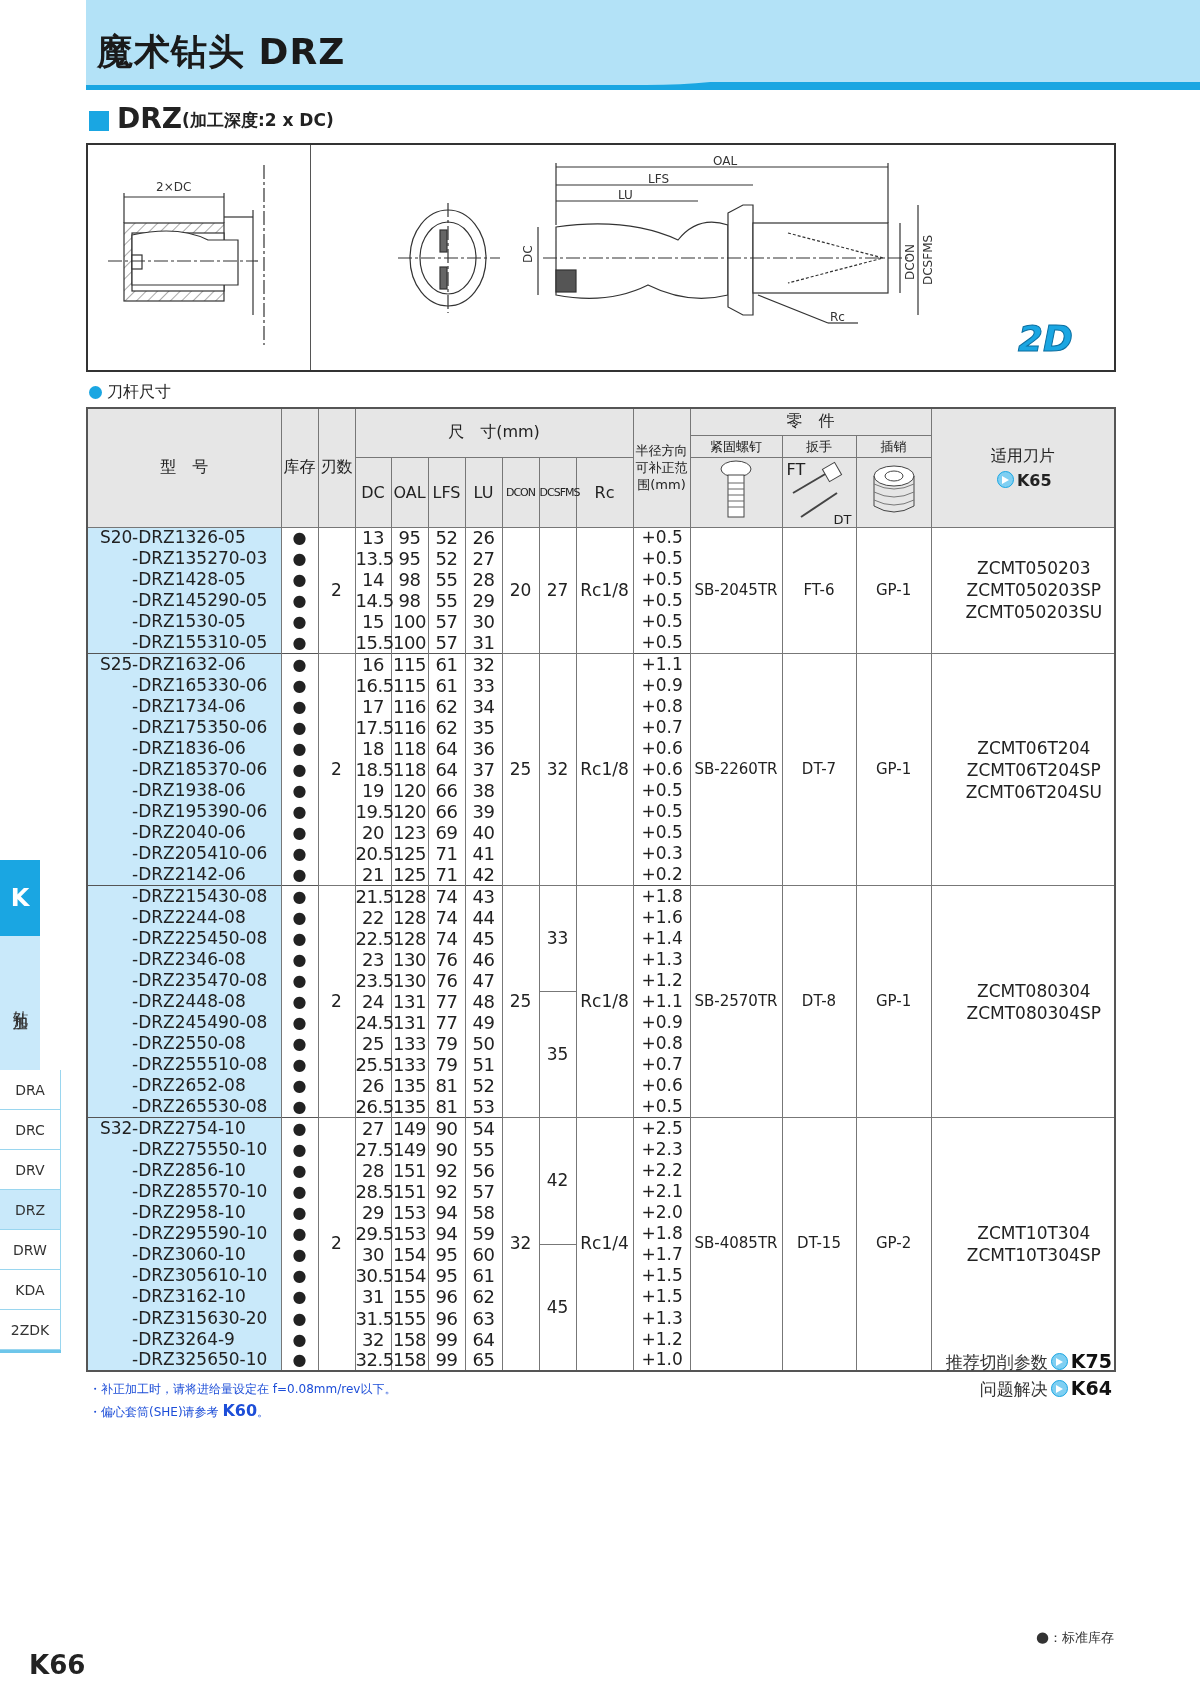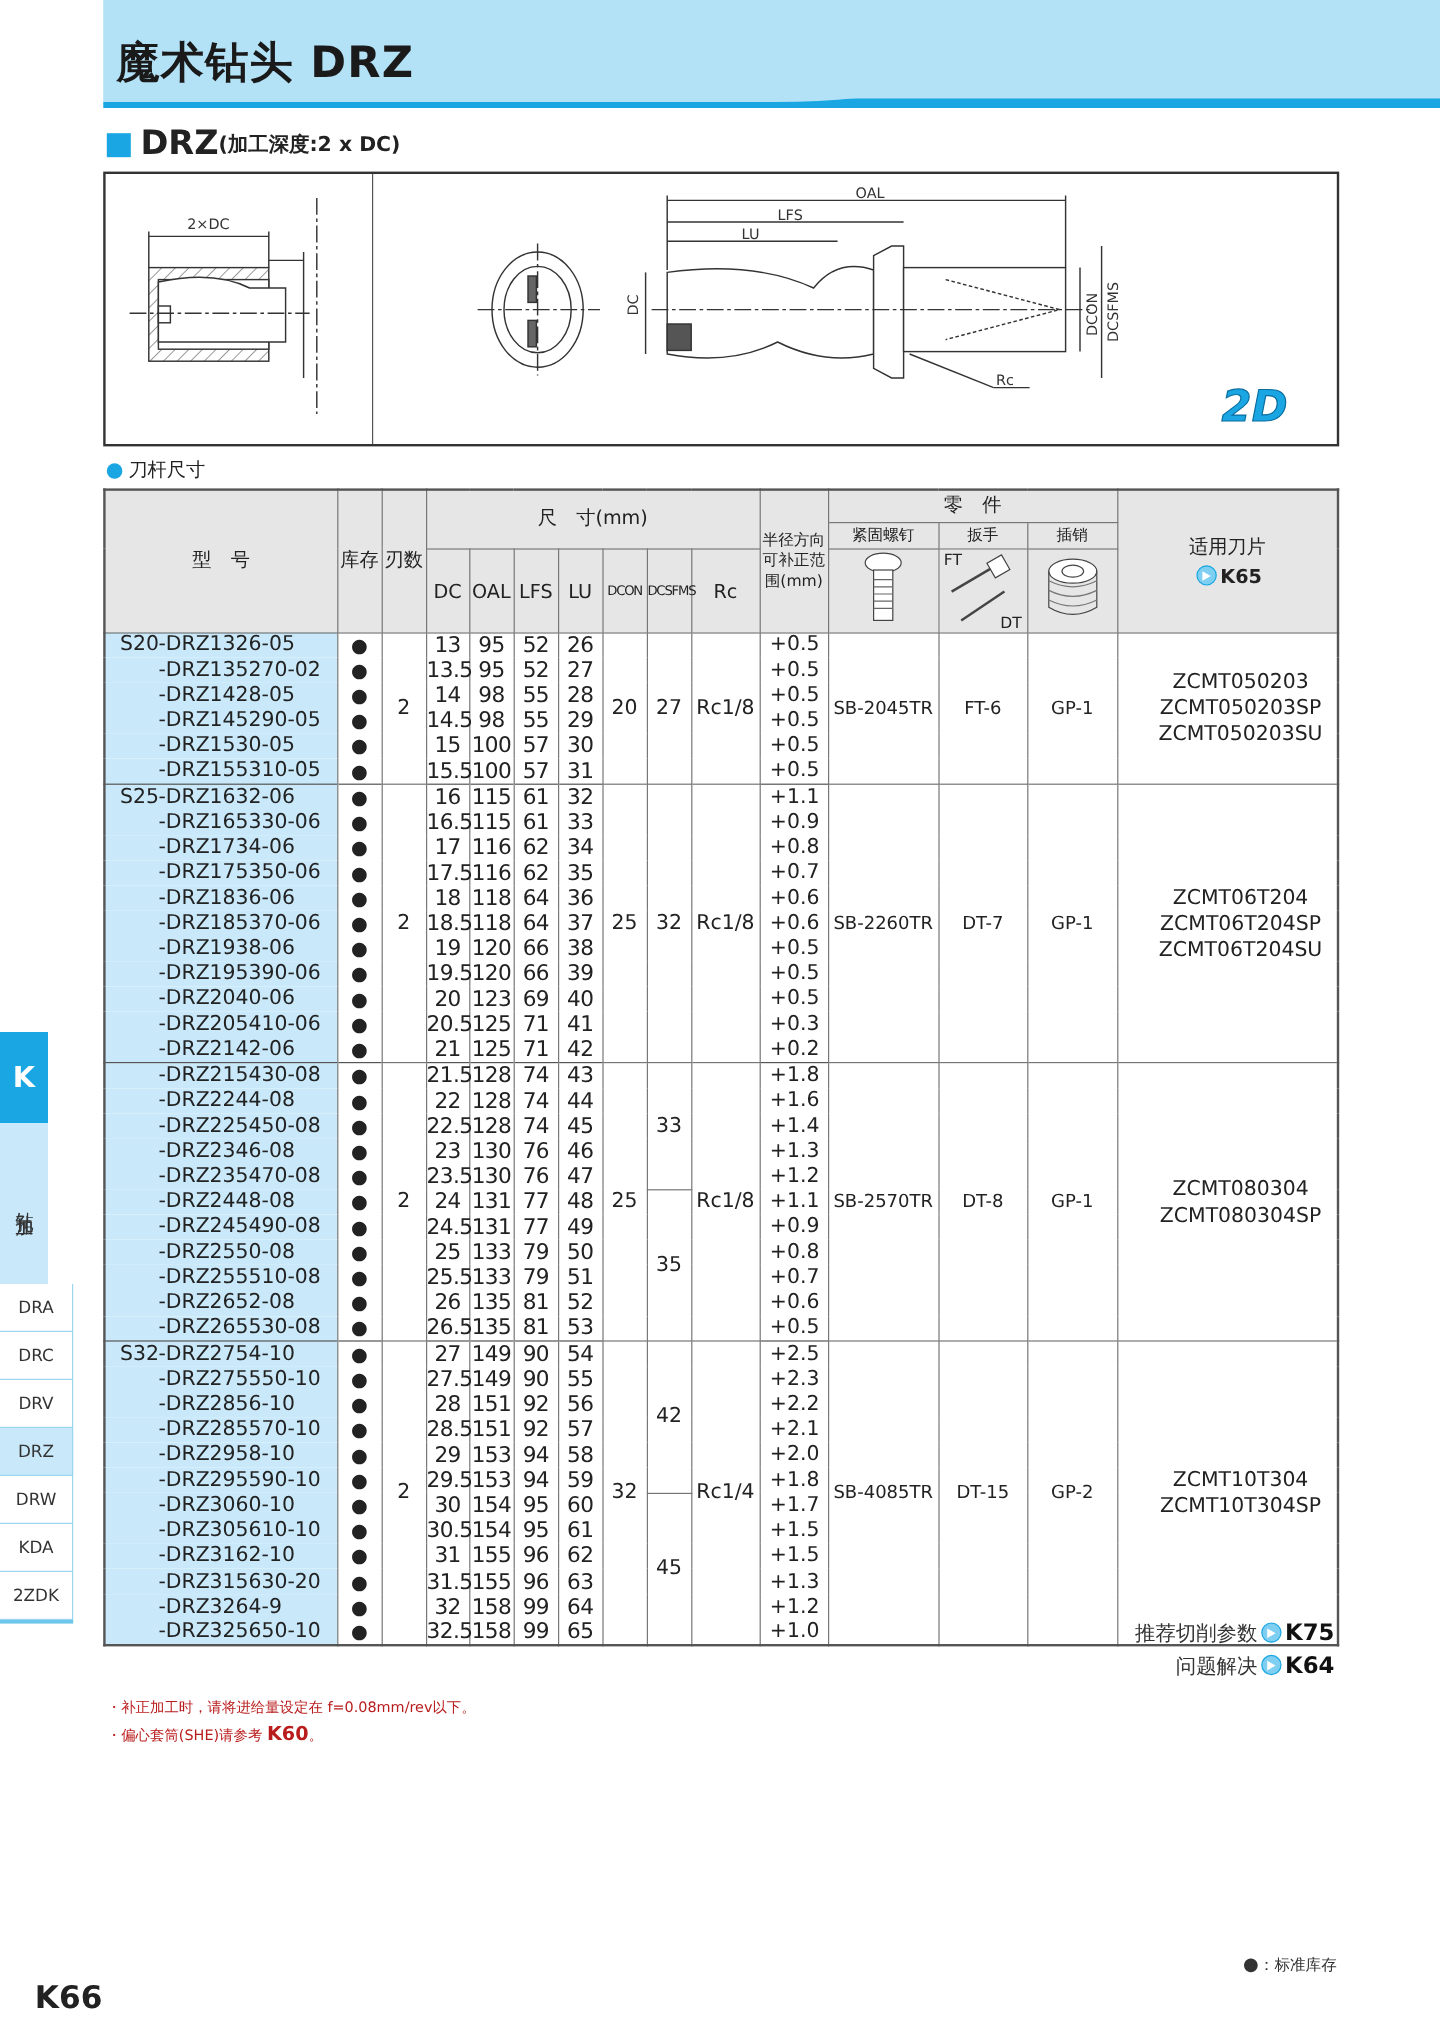--- a/index.html
+++ b/index.html
@@ -29,21 +29,21 @@
   td.stock { border-top: none !important; border-bottom: none !important; font-size: 16px !important; }
   td.dim { border-top: none !important; border-bottom: none !important; font-size: 18px !important; letter-spacing: -0.5px; }
   td.off { border-top: none !important; border-bottom: none !important; text-align: left !important; padding-left: 8px !important; font-size: 17px !important; }
   tr.grp-start td { border-top: 1.5px solid #555 !important; }
   td.ins { text-align: center; padding-left: 22px !important; line-height: 22px !important; font-size: 17px !important; }
   .side-tab-k { position: absolute; left: 0; top: 860px; width: 40px; height: 76px; background: #1aa6e2; color: #fff; font-size: 24px; font-weight: bold; display: flex; align-items: center; justify-content: center; }
   .side-tab-cat { position: absolute; left: 0; top: 936px; width: 40px; height: 134px; background: #c9e9fa; font-size: 15px; color: #333; writing-mode: vertical-rl; display: flex; align-items: center; justify-content: center; letter-spacing: 2px; }
   .side-nav { position: absolute; left: 0; top: 1070px; width: 61px; border-bottom: 3px solid #6ec6ea; }
   .side-nav div { height: 40px; border: 1px solid #9ad6ef; border-top: none; border-left: none; font-size: 14px; display: flex; align-items: center; justify-content: center; color: #333; }
   .side-nav div.active { background: #c9e9fa; }
-  .notes { position: absolute; left: 89px; top: 1378px; font-size: 12px; line-height: 22px; color: #b91c1c; margin-top: 34px; }
+  .notes { position: absolute; left: 89px; top: 1378px; font-size: 12px; line-height: 22px; color: #1d4ed8; }
   .notes b { font-size: 16px; }
   .refs { position: absolute; right: 88px; top: 1348px; text-align: right; font-size: 17px; line-height: 26px; color: #333; }
   .refs b { font-size: 19px; color: #111; }
   .arrow-circle { display: inline-block; width: 17px; height: 17px; border-radius: 50%; background: #7fcff2; border: 1.5px solid #1aa6e2; vertical-align: -2px; position: relative; margin: 0 3px; }
   .arrow-circle::after { content: ""; position: absolute; left: 4px; top: 4px; border-left: 7px solid #fff; border-top: 4px solid transparent; border-bottom: 4px solid transparent; }
   .legend { position: absolute; right: 86px; top: 1628px; font-size: 13px; color: #333; }
   .page-num { position: absolute; left: 29px; top: 1650px; font-size: 26px; font-weight: bold; color: #222; }
 </style>
 </head>
 <body>
@@ -179,21 +179,21 @@
             <g stroke="#666">
               <line x1="12" y1="24" x2="28" y2="24"></line>
               <line x1="12" y1="30" x2="28" y2="30"></line>
               <line x1="12" y1="36" x2="28" y2="36"></line>
               <line x1="12" y1="42" x2="28" y2="42"></line>
               <line x1="12" y1="48" x2="28" y2="48"></line>
             </g>
           </svg>
       </th>
       <th style="position:relative">
-        <span style="position:absolute;left:4px;top:2px;font-size:13px">FT</span>
+        <span style="position:absolute;left:4px;top:2px;font-size:16px">FT</span>
         <span style="position:absolute;right:4px;bottom:0;font-size:13px">DT</span>
         <svg width="64" height="62" viewBox="0 0 64 62">
             <line x1="6" y1="34" x2="40" y2="14" stroke="#444" stroke-width="2"></line>
             <rect x="38" y="6" width="14" height="14" fill="#fff" stroke="#444" transform="rotate(-30 45 13)"></rect>
             <line x1="14" y1="58" x2="50" y2="34" stroke="#444" stroke-width="2"></line>
           </svg>
       </th>
       <th>
         <svg width="50" height="56" viewBox="0 0 50 56">
             <ellipse cx="25" cy="14" rx="20" ry="10" fill="#fff" stroke="#444"></ellipse>
@@ -224,21 +224,21 @@
         <td rowspan="6" style="font-size:15px">SB-2045TR</td>
         <td rowspan="6" style="font-size:15px">FT-6</td>
         <td rowspan="6" style="font-size:15px">GP-1</td>
         <td rowspan="6" class="ins">
           <div>ZCMT050203</div>
           <div>ZCMT050203SP</div>
           <div>ZCMT050203SU</div>
         </td>
       </tr>
       <tr>
-        <td class="model"><span class="grp"></span><span class="nm">-DRZ135270-02</span></td>
+        <td class="model"><span class="grp"></span><span class="nm">-DRZ135270-03</span></td>
         <td class="stock">●</td>
         <td class="dim">13.5</td>
         <td class="dim">95</td>
         <td class="dim">52</td>
         <td class="dim">27</td>
         <td class="off">+0.5</td>
       </tr>
       <tr>
         <td class="model"><span class="grp"></span><span class="nm">-DRZ1428-05</span></td>
         <td class="stock">●</td>

